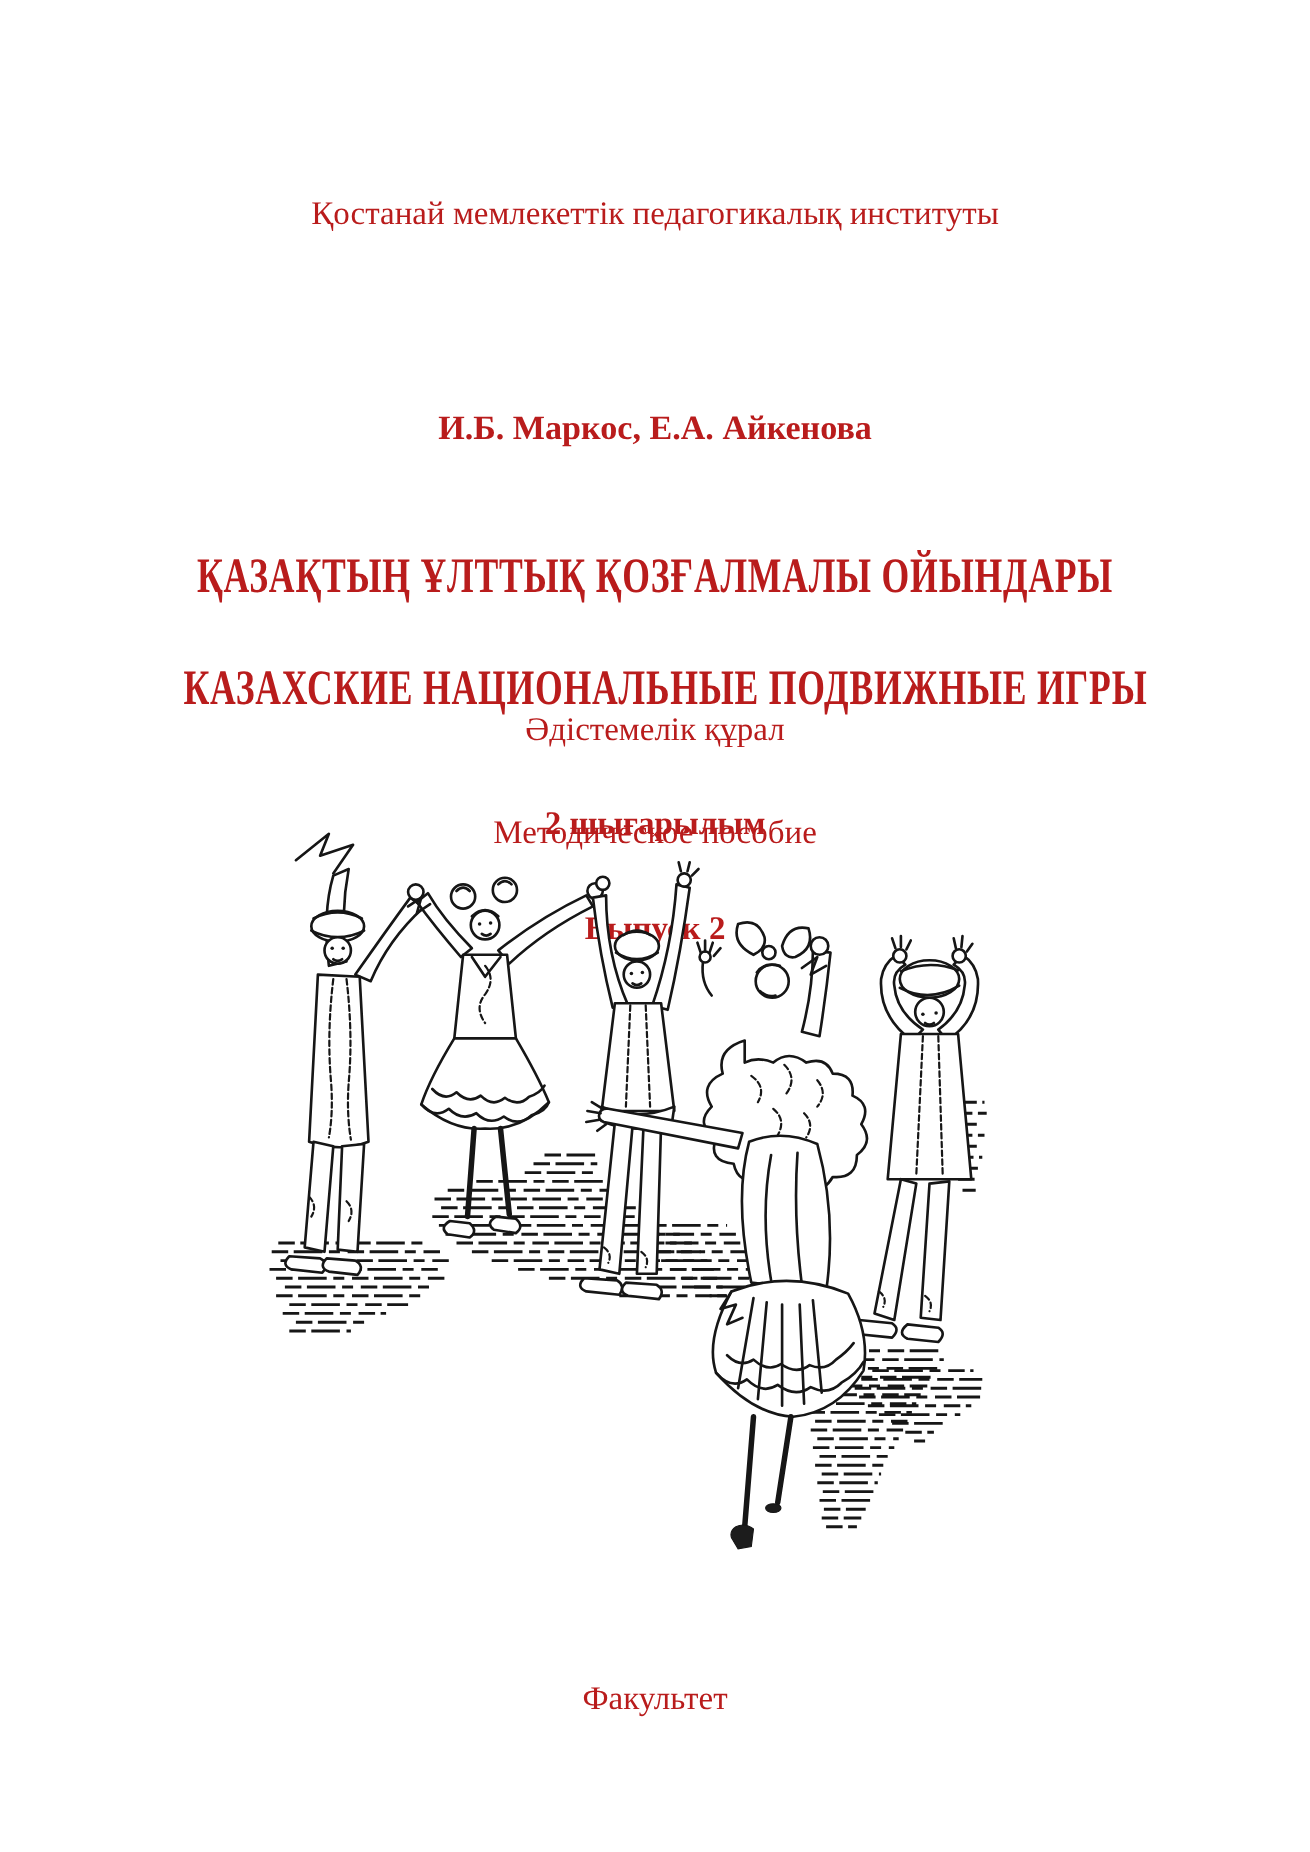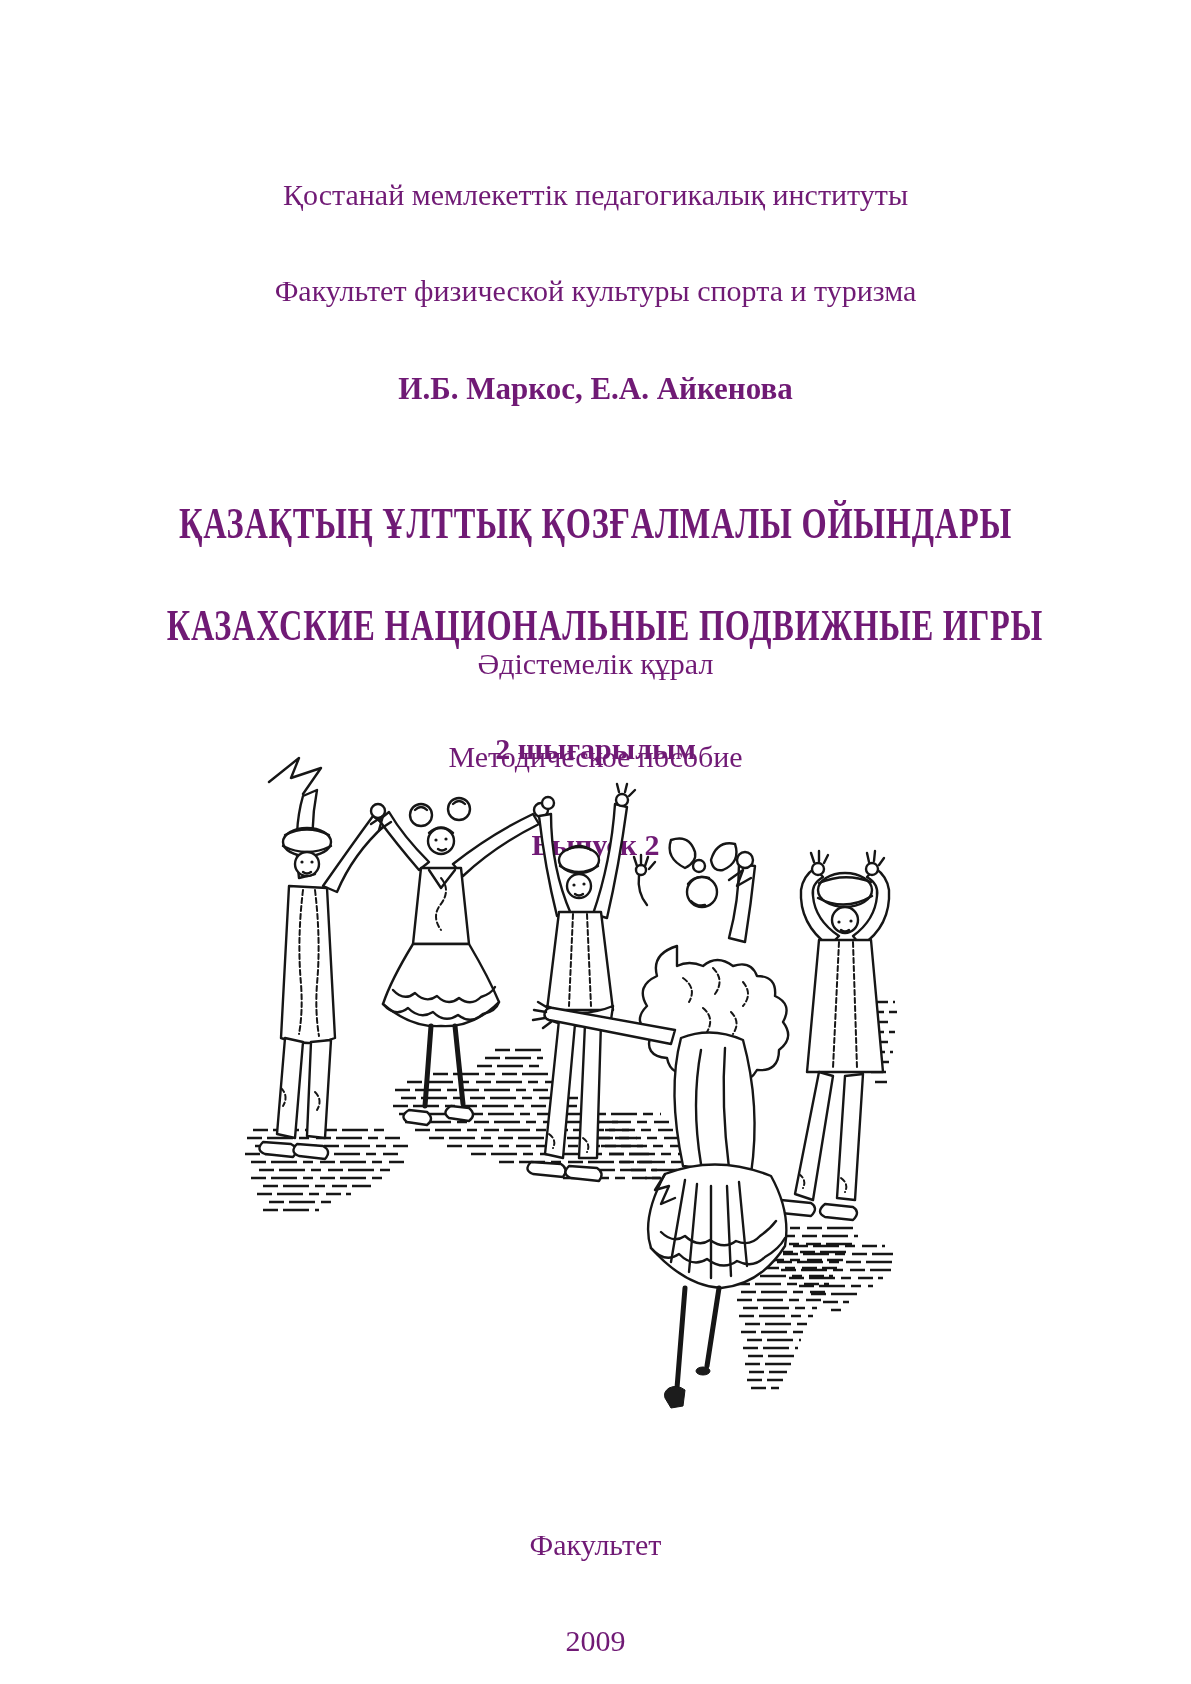--- a/index.html
+++ b/index.html
@@ -1,18 +1,18 @@
 <!DOCTYPE html>
 <html lang="ru"><head>
 <meta charset="utf-8">
 <style>
   html,body{margin:0;padding:0;background:#9a9a9a;}
   .page{
     position:relative;width:1191px;height:1684px;background:#ffffff;
-    margin:0 auto;overflow:hidden;color:#701a75;
+    margin:0 auto;overflow:hidden;color:#b91c1c;
     font-family:"Liberation Serif","DejaVu Serif",serif;
   }
   .tcenter{position:absolute;left:0;width:100%;text-align:center;white-space:pre;}
   .inst{top:115px;font-size:30px;line-height:32px;}
   .authors{top:372px;font-size:31px;line-height:34px;font-weight:bold;}
   .title{
     top:438px;font-size:45px;line-height:34px;font-weight:bold;
     transform:scaleX(.72);transform-origin:50% 0;letter-spacing:1px;
   }
   .subtitle{top:586px;font-size:30px;line-height:31px;}
@@ -28,21 +28,20 @@
   .limb{stroke:#161616;fill:none;stroke-width:5;stroke-linecap:round;}
   .dark{fill:#1c1c1c;stroke:#161616;}
 </style>
 </head>
 <body>
 
 <div class="page">
 
   <div class="tcenter inst">
     <span class="line">Қостанай мемлекеттік педагогикалық институты</span>
-    <span class="line">Факультет физической культуры спорта и туризма</span>
   </div>
 
   <div class="tcenter authors">И.Б. Маркос, Е.А. Айкенова</div>
 
   <div class="tcenter title">
     <span class="line">ҚАЗАҚТЫҢ ҰЛТТЫҚ ҚОЗҒАЛМАЛЫ ОЙЫНДАРЫ</span>
     <span class="line">КАЗАХСКИЕ НАЦИОНАЛЬНЫЕ ПОДВИЖНЫЕ ИГРЫ</span>
   </div>
 
   <div class="tcenter subtitle">
@@ -185,16 +184,15 @@
       <path class="limb" d="M452 550 L444 650 M486 550 L474 628"></path>
       <path class="dark" d="M436 650 q-6 4 -4 10 l6 10 12 -2 2 -16 q-8 -6 -16 -2 z"></path>
       <ellipse class="dark" cx="470" cy="633" rx="7" ry="4"></ellipse>
       <path class="body" d="M438 306 L316 282 q-6 -2 -4 -8 q2 -5 8 -4 L442 292 Z"></path>
       <path class="ink" d="M312 280 l-12 2 M313 274 l-12 -2 M315 270 l-10 -6 M318 284 l-8 6" stroke-width="1.8"></path>
     </g>
   </svg>
 
   <div class="tcenter imprint">
     <span class="line">Факультет</span>
-    <span class="line">2009</span>
   </div>
 
 </div>
 
 </body></html>

